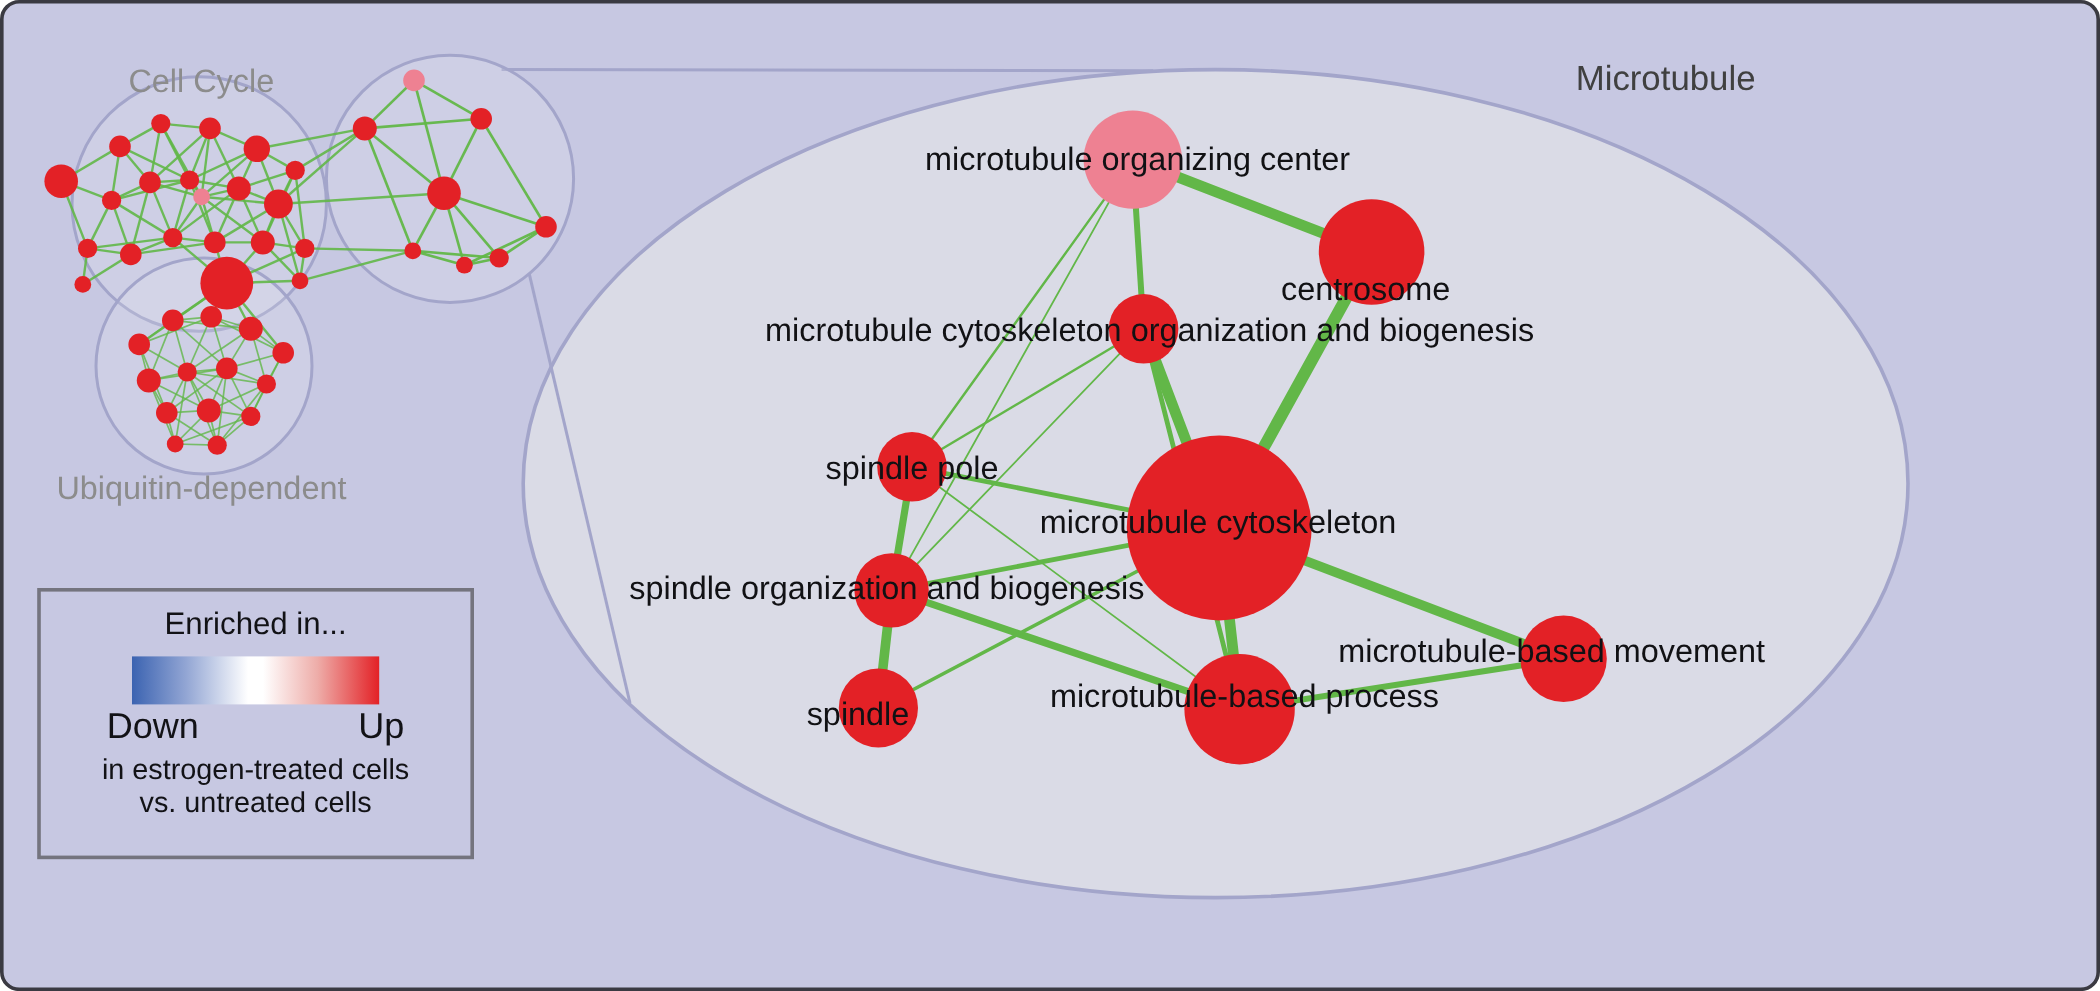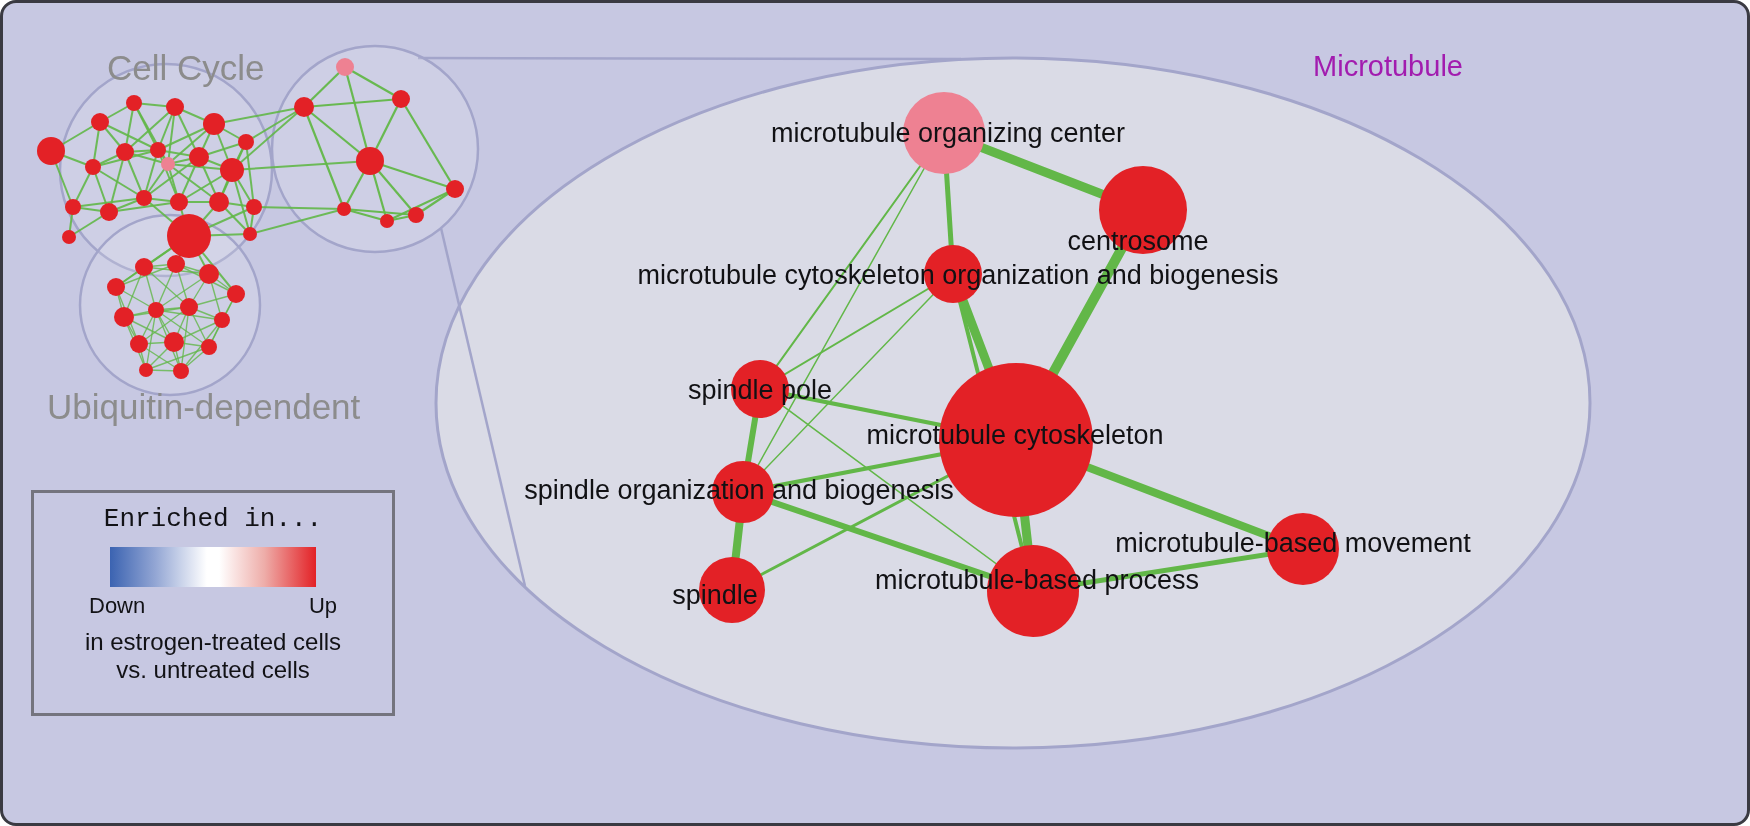--- a/index.html
+++ b/index.html
@@ -4,35 +4,35 @@
 <style>
   html,body{margin:0;padding:0;background:#ffffff;font-family:"Liberation Sans",sans-serif;}
   .figure{
     position:relative;width:1750px;height:826px;box-sizing:border-box;
     border:3px solid #3a3a42;border-radius:16px;overflow:hidden;
     background:#c7c8e2;
   }
   #network-svg{position:absolute;left:0;top:0;}
   #network-svg text{font-family:"Liberation Sans",sans-serif;}
   .cluster-label{position:absolute;z-index:2;white-space:nowrap;}
-  .cluster-label.gray{font-size:35px;line-height:36px;color:#8c8c8c;}
+  .cluster-label.gray{font-size:27px;line-height:36px;color:#8c8c8c;}
   #lbl-cell-cycle{left:104px;top:47px;}
   #lbl-microtubule{left:1270px;top:44px;width:230px;text-align:center;
-    font-size:29px;line-height:38px;color:#a21caf;}
+    font-size:29px;line-height:38px;color:#404040;}
   #lbl-ubiquitin{left:44px;top:386px;}
   .legend{
     position:absolute;left:28px;top:487px;width:364px;height:226px;z-index:2;
     box-sizing:border-box;border:3px solid #74747e;background:transparent;
     padding-top:10px;text-align:center;color:#121216;
   }
-  .legend-title{font-size:26px;line-height:32px;font-family:Liberation Mono, monospace;}
+  .legend-title{font-size:26px;line-height:32px;}
   .legend-gradient{width:206px;height:40px;margin:12px auto 0 auto;}
   .legend-ends{
     width:248px;margin:3px auto 0 auto;display:flex;
-    justify-content:space-between;font-size:22px;line-height:32px;
+    justify-content:space-between;font-size:30px;line-height:32px;
   }
   .legend-caption{margin-top:6px;font-size:24px;line-height:28px;}
 </style>
 </head>
 <body>
 
 <div class="figure" id="figure" style="background: rgb(199, 200, 226); border-color: rgb(58, 58, 66);">
 
   <svg id="network-svg" width="1750" height="826" viewBox="0 0 1750 826">
       <ellipse cx="1010" cy="400" rx="577" ry="345" fill="#dadbe6" stroke="#a3a5ca" stroke-width="3"></ellipse>

